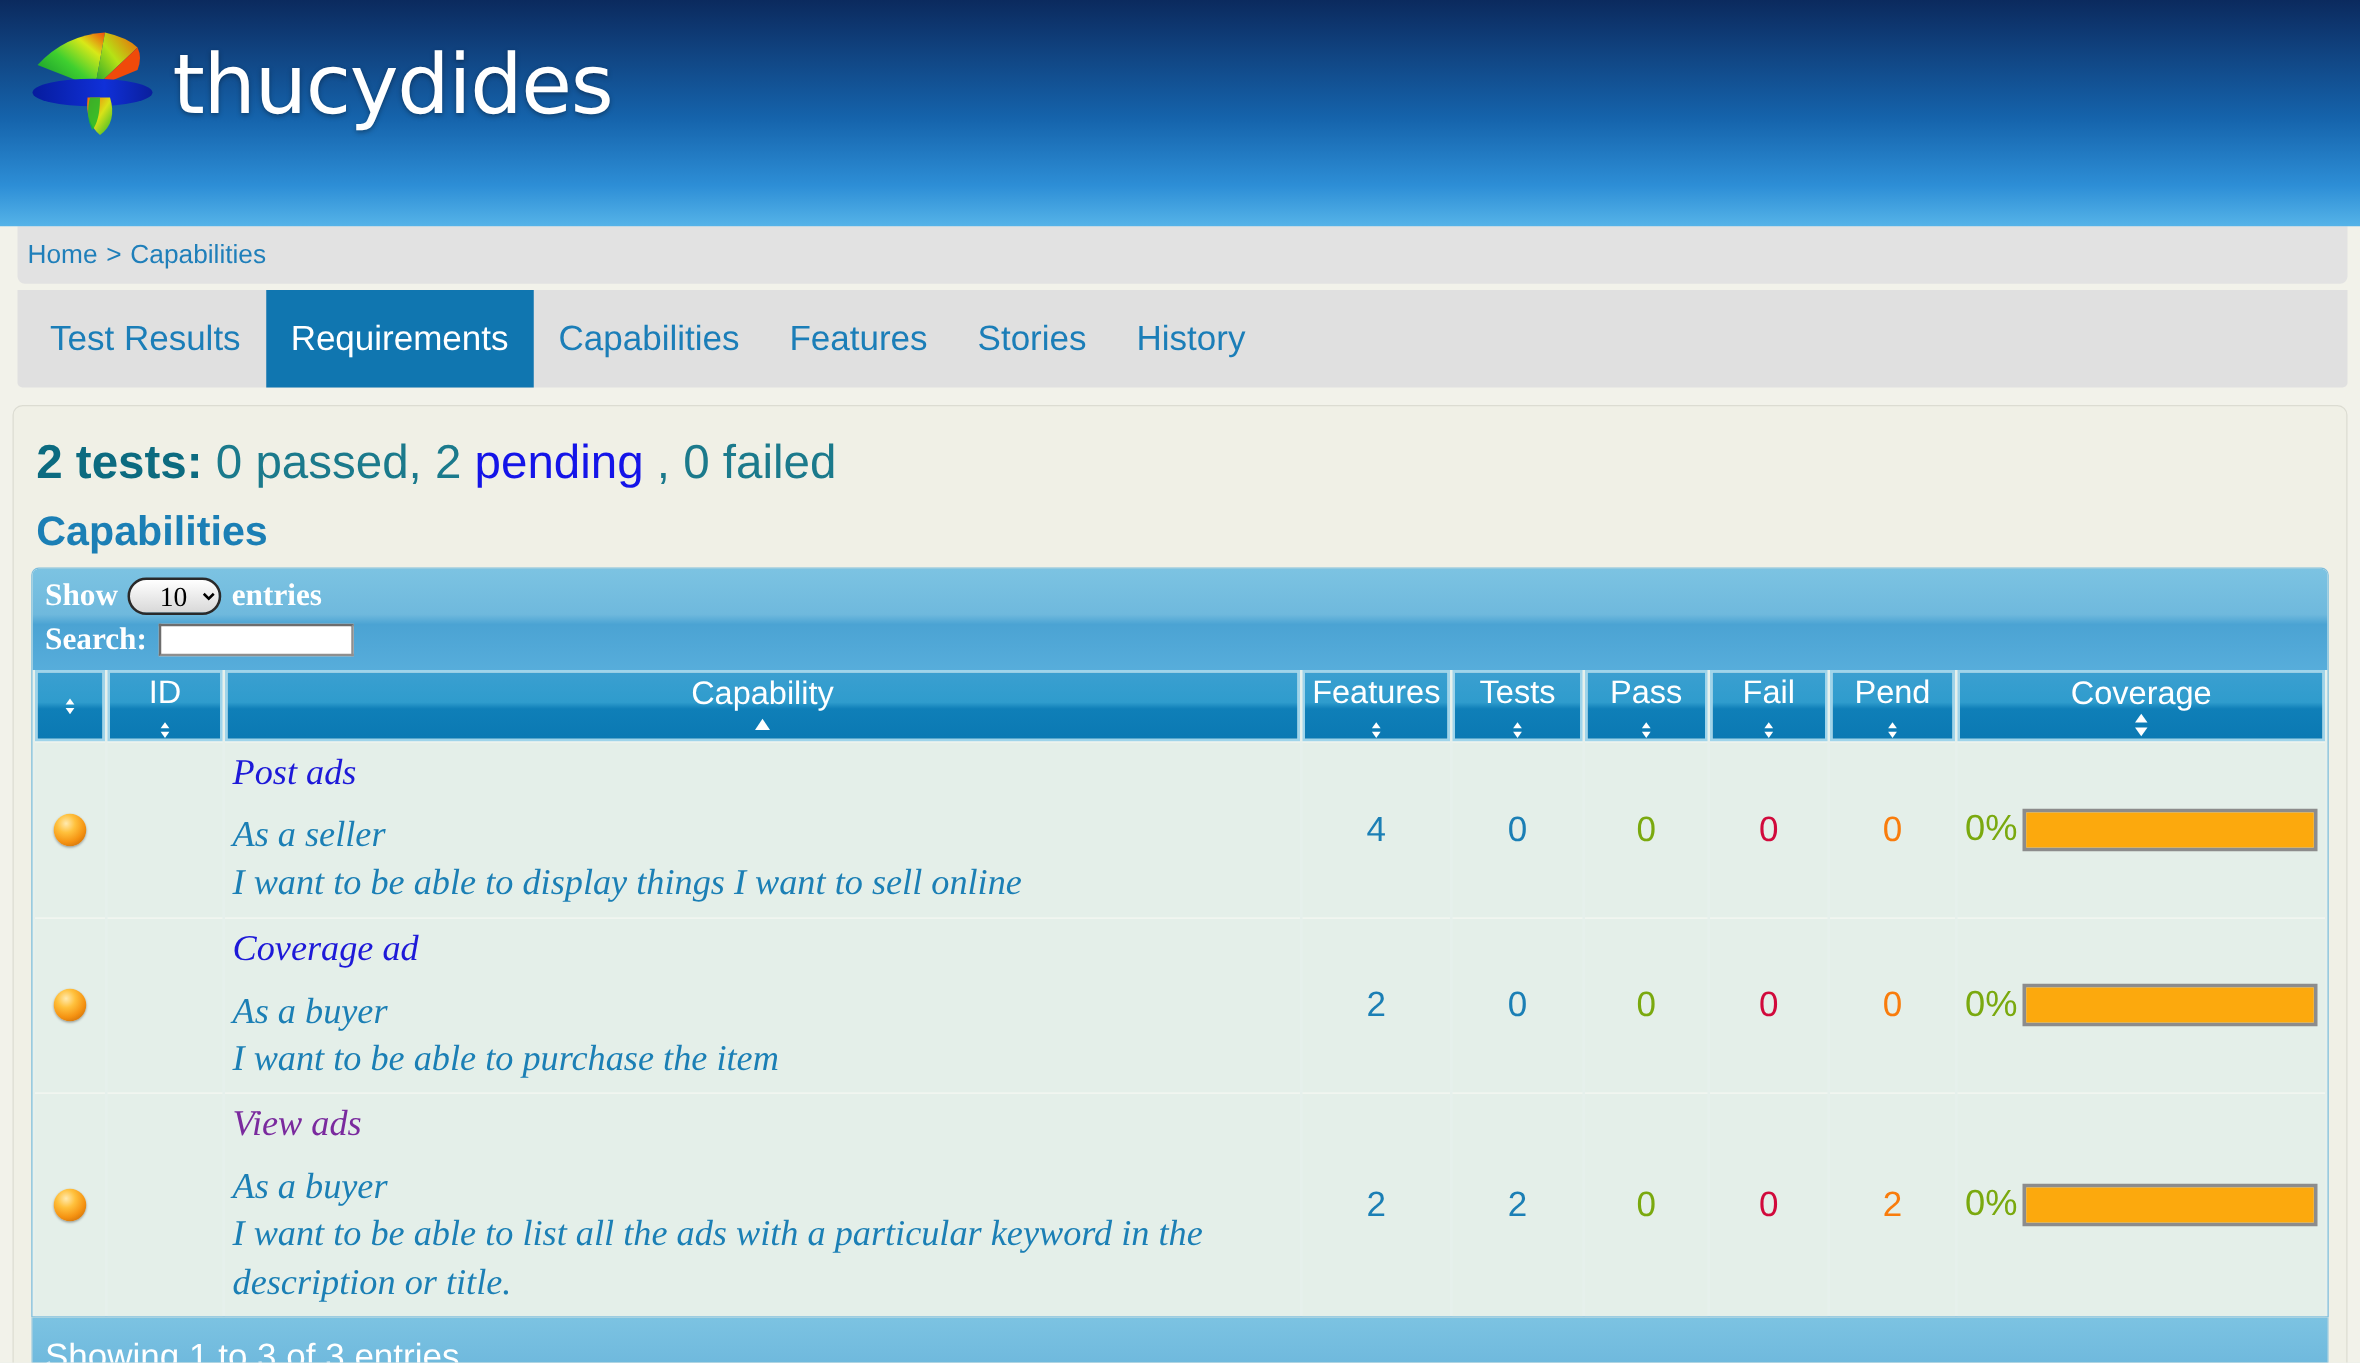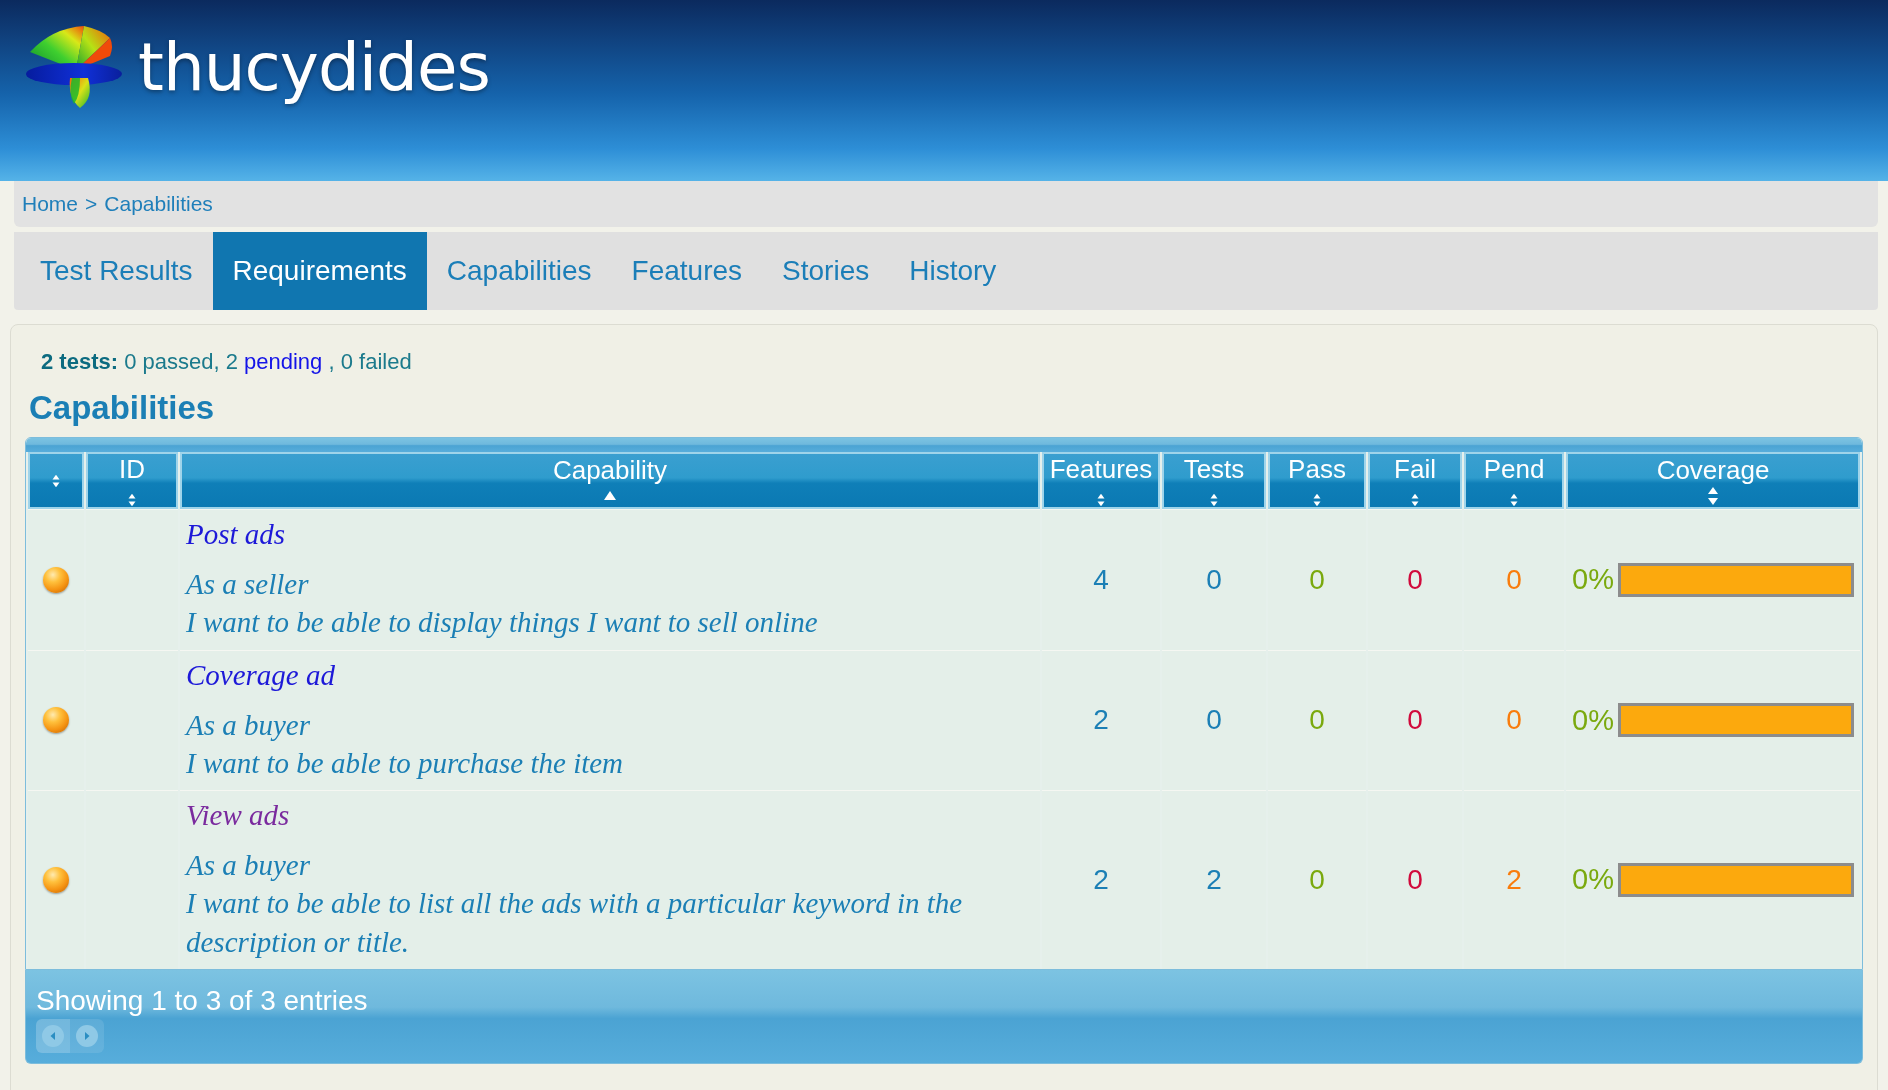--- a/index.html
+++ b/index.html
@@ -74,23 +74,23 @@
   
   .panel {
     margin: 14px 10px 0 10px;
     background: #f0f0e6;
     border: 1px solid #dcdcd2;
     border-radius: 8px;
     padding: 12px 10px 16px 10px;
     height: 830px;
   }
   .summary {
-    font-size: 22px;
+    font-size: 38px;
     color: #1b7a8c;
-    margin: 12px 0 0 20px;
+    margin: 12px 0 0 8px;
   }
   .summary b { color: #0c6b80; font-weight: bold; }
   .summary .pending-word { color: #1414e8; }
   .page-title {
     font-size: 33px;
     font-weight: bold;
     color: #1b7fb5;
     margin: 14px 0 10px 8px;
   }
 
@@ -289,20 +289,34 @@
 
   <div class="summary">
     <b>2 tests:</b><span> 0 passed, 2 </span><span class="pending-word">pending</span><span> , 0 failed</span>
   </div>
 
   <div class="page-title">Capabilities</div>
 
   <div class="dt-wrap">
 
     <div class="dt-top">
+      <div class="dt-length">
+        <span>Show</span>
+        <select>
+          <option>10</option>
+          <option>25</option>
+          <option>50</option>
+          <option>100</option>
+        </select>
+        <span>entries</span>
+      </div>
+      <div class="dt-filter">
+        <span>Search:</span>
+        <input type="text" placeholder="" style="">
+      </div>
     </div>
 
     <table class="dt">
       <colgroup>
         <col style="width:56px">
           <col style="width:92px">
           <col>
           <col style="width:118px">
         <col style="width:104px">
           <col style="width:98px">

